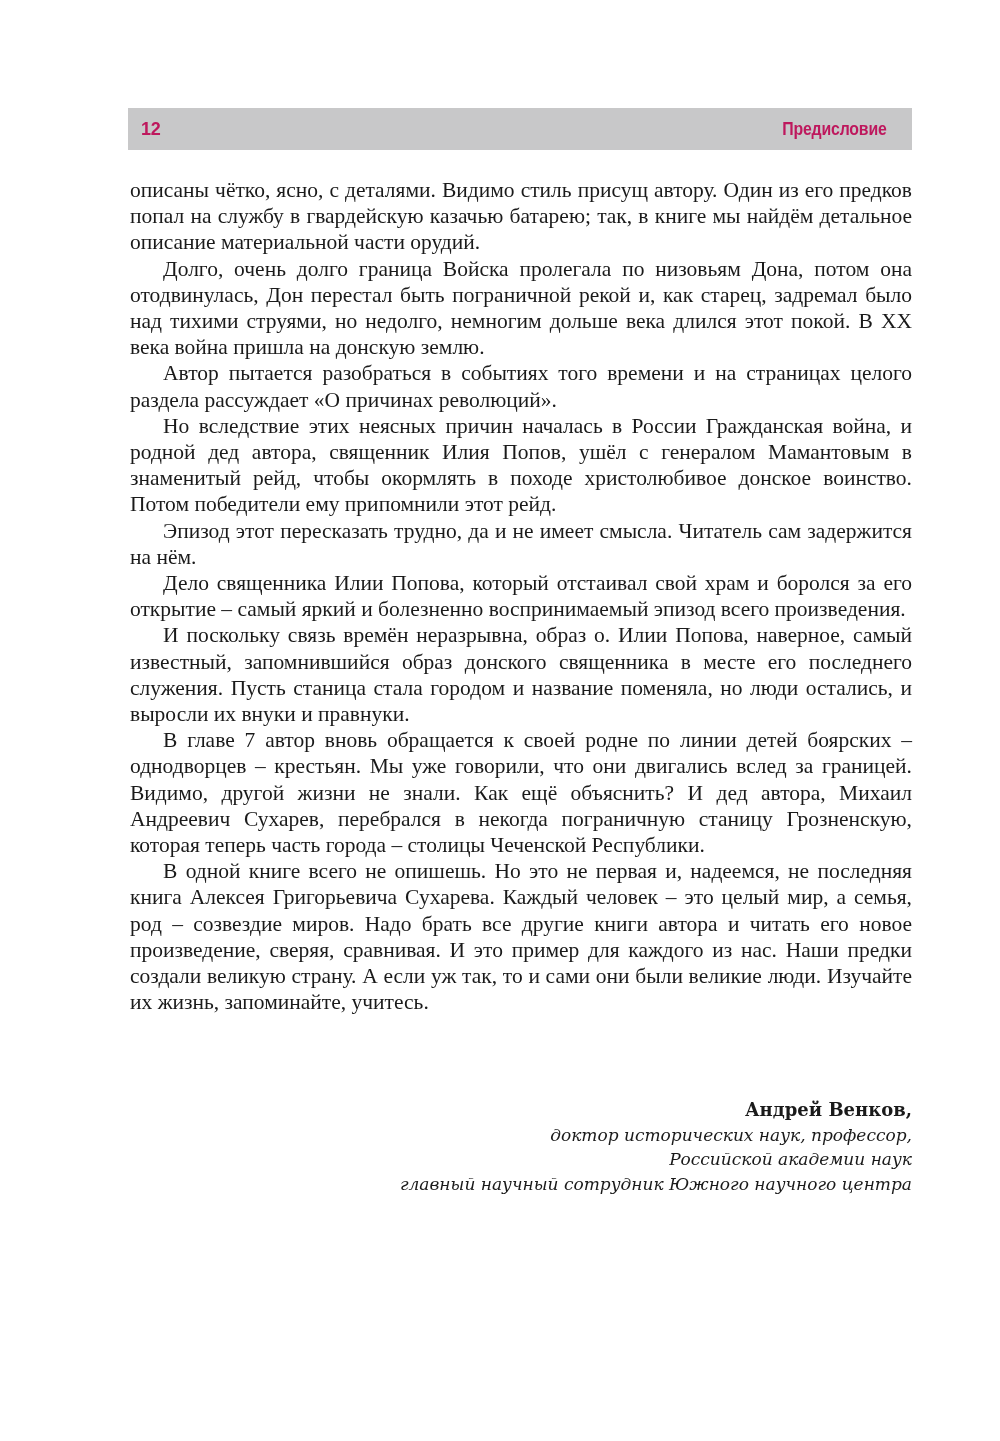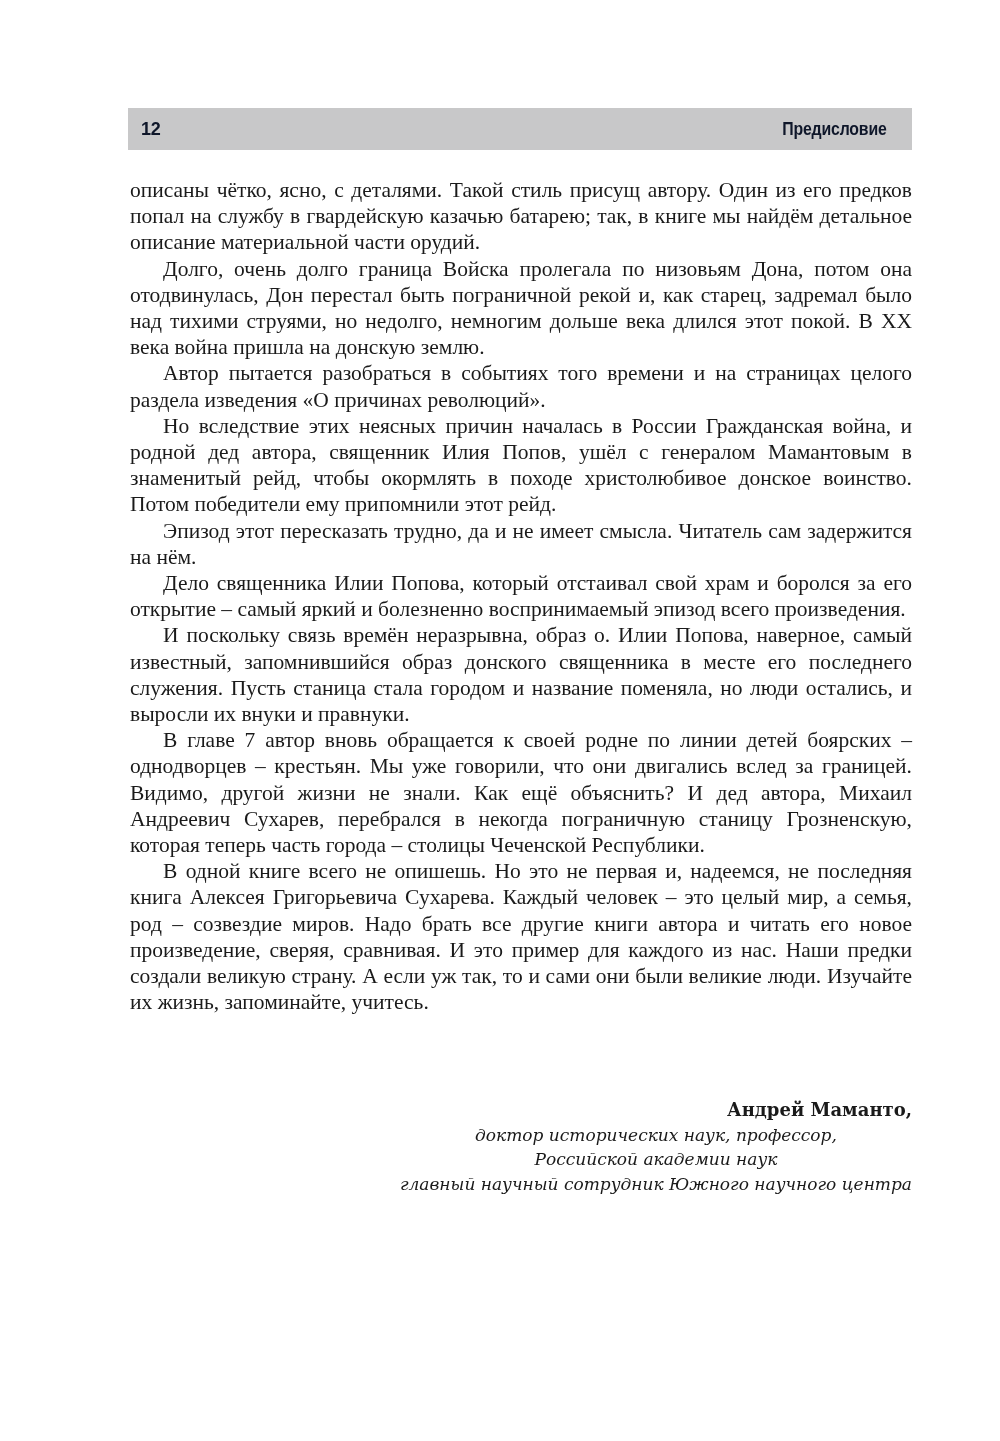--- a/index.html
+++ b/index.html
@@ -22,21 +22,21 @@
       height: 42px;
       background: #c8c8c9;
       display: flex;
       align-items: center;
       justify-content: space-between;
       box-sizing: border-box;
       padding: 0 25px 0 13px;
       font-family: "Liberation Sans", sans-serif;
       font-weight: bold;
       font-size: 18px;
-      color: #0f172a;
+      color: #be185d;
       letter-spacing: -0.2px;
     }
     .running-head .title {
       transform: scaleX(0.88);
       transform-origin: right center;
     }
     .body-text {
       position: absolute;
       left: 130px;
       top: 177px;
@@ -62,41 +62,40 @@
       font-family: "DejaVu Serif", serif;
       font-size: 17px;
       line-height: 24.5px;
     }
     .signature .name {
       font-weight: bold;
       font-size: 18px;
     }
     .signature .role {
       font-style: italic;
-      text-align: center;
     }
   </style>
 </head>
 <body>
 
 <header class="running-head">
   <span>12</span>
   <span class="title">Предисловие</span>
 </header>
 
 <main class="body-text">
-  <p class="first">описаны чётко, ясно, с деталями. Такой стиль присущ автору. Один из его пред­ков попал на службу в гвардейскую казачью батарею; так, в книге мы найдём детальное описание материальной части орудий.</p>
+  <p class="first">описаны чётко, ясно, с деталями. Видимо стиль присущ автору. Один из его пред­ков попал на службу в гвардейскую казачью батарею; так, в книге мы найдём детальное описание материальной части орудий.</p>
   <p>Долго, очень долго граница Войска пролегала по низовьям Дона, потом она отодвинулась, Дон перестал быть пограничной рекой и, как старец, задремал было над тихими струями, но недолго, немногим дольше века длился этот по­кой. В XX века война пришла на донскую землю.</p>
-  <p>Автор пытается разобраться в событиях того времени и на страницах целого раздела изведения «О причинах революций».</p>
+  <p>Автор пытается разобраться в событиях того времени и на страницах целого раздела рассуждает «О причинах революций».</p>
   <p>Но вследствие этих неясных причин началась в России Гражданская вой­на, и родной дед автора, священник Илия Попов, ушёл с генералом Маманто­вым в знаменитый рейд, чтобы окормлять в походе христолюбивое донское во­инство. Потом победители ему припомнили этот рейд.</p>
   <p>Эпизод этот пересказать трудно, да и не имеет смысла. Читатель сам задер­жится на нём.</p>
   <p>Дело священника Илии Попова, который отстаивал свой храм и боролся за его открытие – самый яркий и болезненно воспринимаемый эпизод всего про­изведения.</p>
   <p>И поскольку связь времён неразрывна, образ о. Илии Попова, наверное, са­мый известный, запомнившийся образ донского священника в месте его по­следнего служения. Пусть станица стала городом и название поменяла, но люди остались, и выросли их внуки и правнуки.</p>
   <p>В главе 7 автор вновь обращается к своей родне по линии детей боярских – однодворцев – крестьян. Мы уже говорили, что они двигались вслед за грани­цей. Видимо, другой жизни не знали. Как ещё объяснить? И дед автора, Михаил Андреевич Сухарев, перебрался в некогда пограничную станицу Грозненскую, которая теперь часть города – столицы Чеченской Республики.</p>
   <p>В одной книге всего не опишешь. Но это не первая и, надеемся, не послед­няя книга Алексея Григорьевича Сухарева. Каждый человек – это целый мир, а семья, род – созвездие миров. Надо брать все другие книги автора и читать его новое произведение, сверяя, сравнивая. И это пример для каждого из нас. Наши предки создали великую страну. А если уж так, то и сами они были вели­кие люди. Изучайте их жизнь, запоминайте, учитесь.</p>
 </main>
 
 <div class="signature">
-  <div class="name">Андрей Маманто,</div>
+  <div class="name">Андрей Венков,</div>
   <div class="role">доктор исторических наук, профессор,</div>
   <div class="role">Российской академии наук</div>
   <div class="role">главный научный сотрудник Южного научного центра</div>
 </div>
 
 </body></html>

